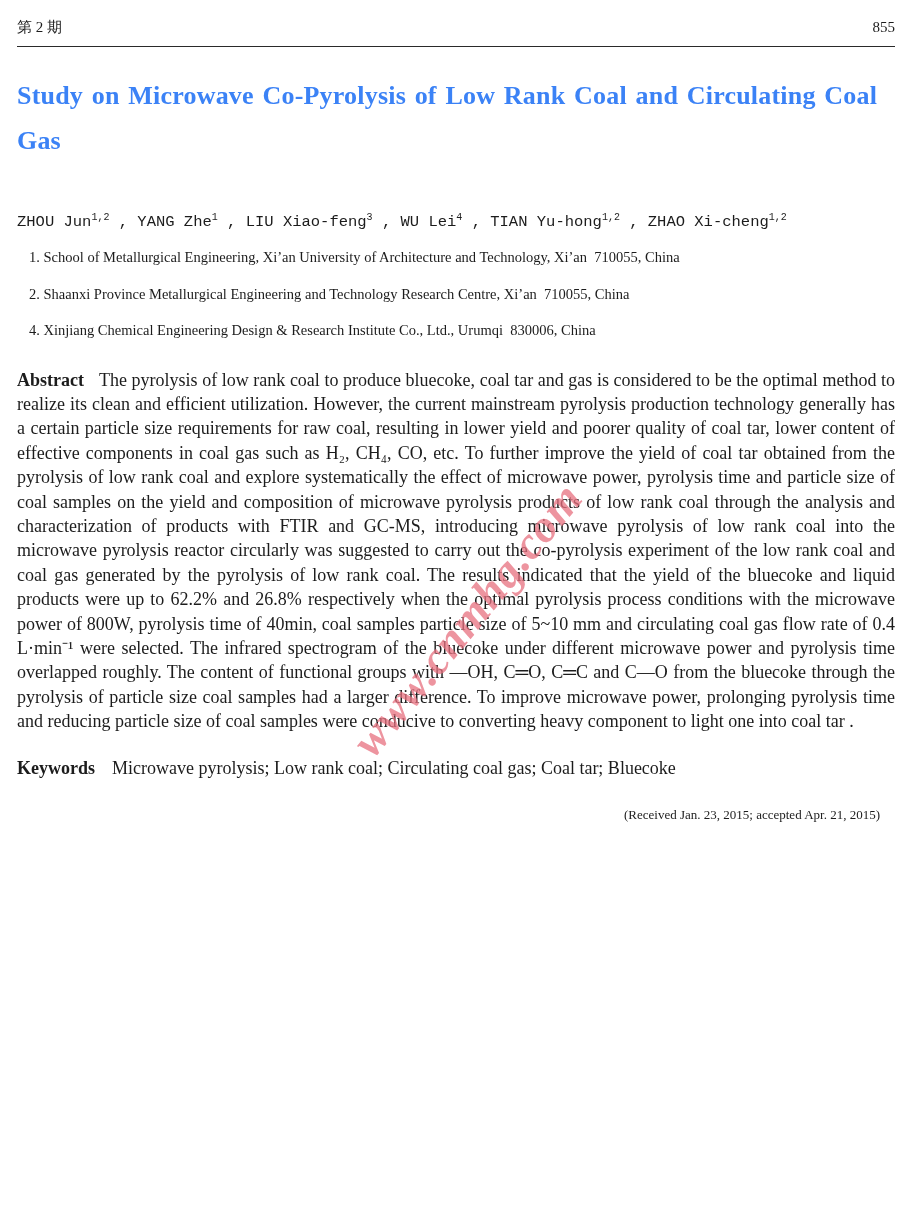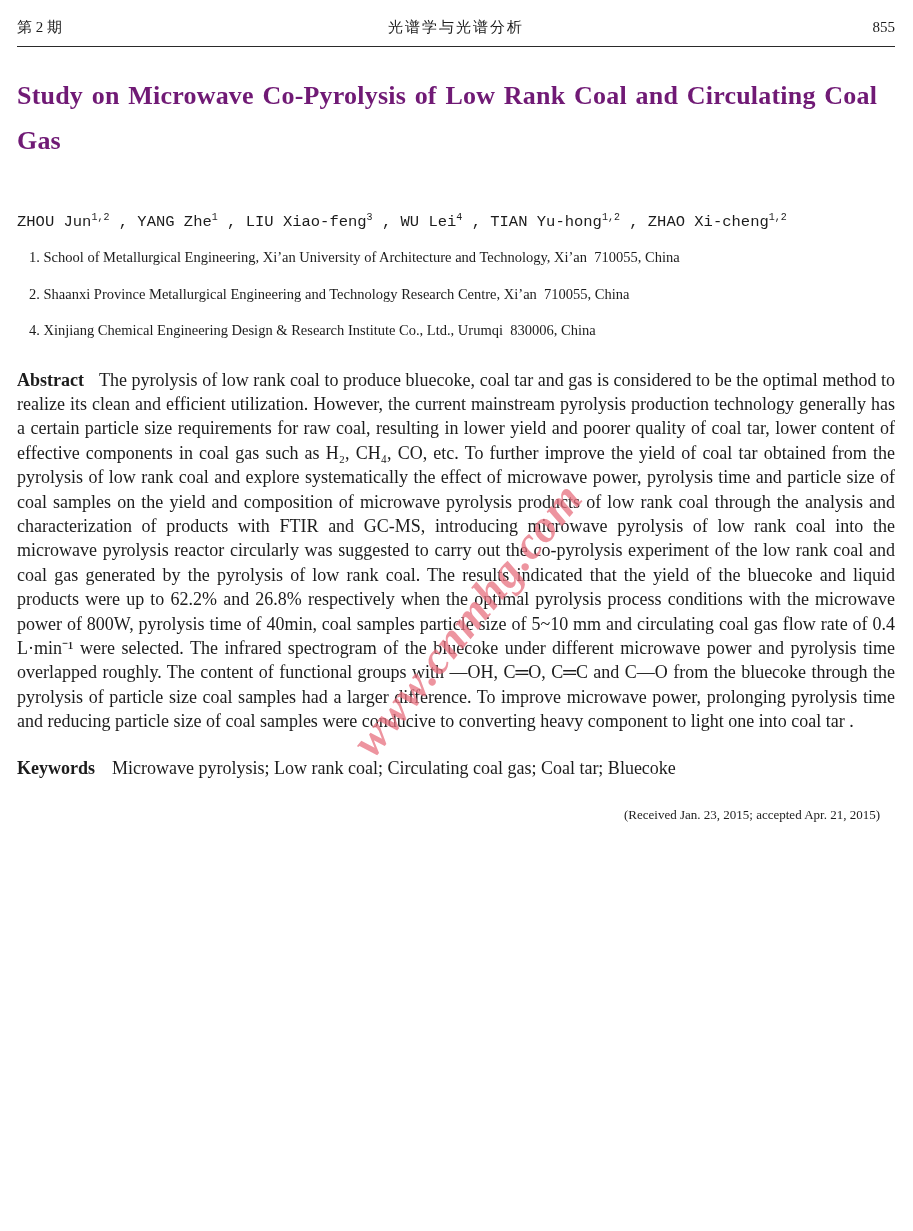--- a/index.html
+++ b/index.html
@@ -30,21 +30,21 @@
   .journal-header .right { flex: 1; text-align: right; }
 
   
   .paper-title {
     margin: 26px 0 0 0;
     font-size: 26px;
     font-weight: bold;
     line-height: 45px;
     letter-spacing: 0.2px;
     word-spacing: 2px;
-    color: #701a75;
+    color: #3b82f6;
   }
 
   
   .authors {
     margin: 48px 0 0 0;
     font-size: 15.5px;
     line-height: 22px;
     font-family: Liberation Mono, monospace;
   }
   .authors sup { font-size: 10px; line-height: 0; }
@@ -101,21 +101,20 @@
     white-space: nowrap;
   }
 </style>
 </head>
 <body>
 
 <div class="page">
 
   <div class="journal-header">
     <span class="left">第 2 期</span>
-    <span class="mid">光谱学与光谱分析</span>
     <span class="right">855</span>
   </div>
 
   <h1 class="paper-title">Study on Microwave Co-Pyrolysis of Low Rank Coal and Circulating Coal Gas</h1>
 
   <p class="authors"><span><span>ZHOU Jun</span><sup>1,2</sup></span><span class="sep"> , </span><span><span>YANG Zhe</span><sup>1</sup></span><span class="sep"> , </span><span><span>LIU Xiao-feng</span><sup>3</sup></span><span class="sep"> , </span><span><span>WU Lei</span><sup>4</sup></span><span class="sep"> , </span><span><span>TIAN Yu-hong</span><sup>1,2</sup></span><span class="sep"> , </span><span><span>ZHAO Xi-cheng</span><sup>1,2</sup></span></p>
 
   <div class="affiliations">
     <p class="affiliation">1. School of Metallurgical Engineering, Xi’an University of Architecture and Technology, Xi’an 710055, China</p>
     <p class="affiliation">2. Shaanxi Province Metallurgical Engineering and Technology Research Centre, Xi’an 710055, China</p>

